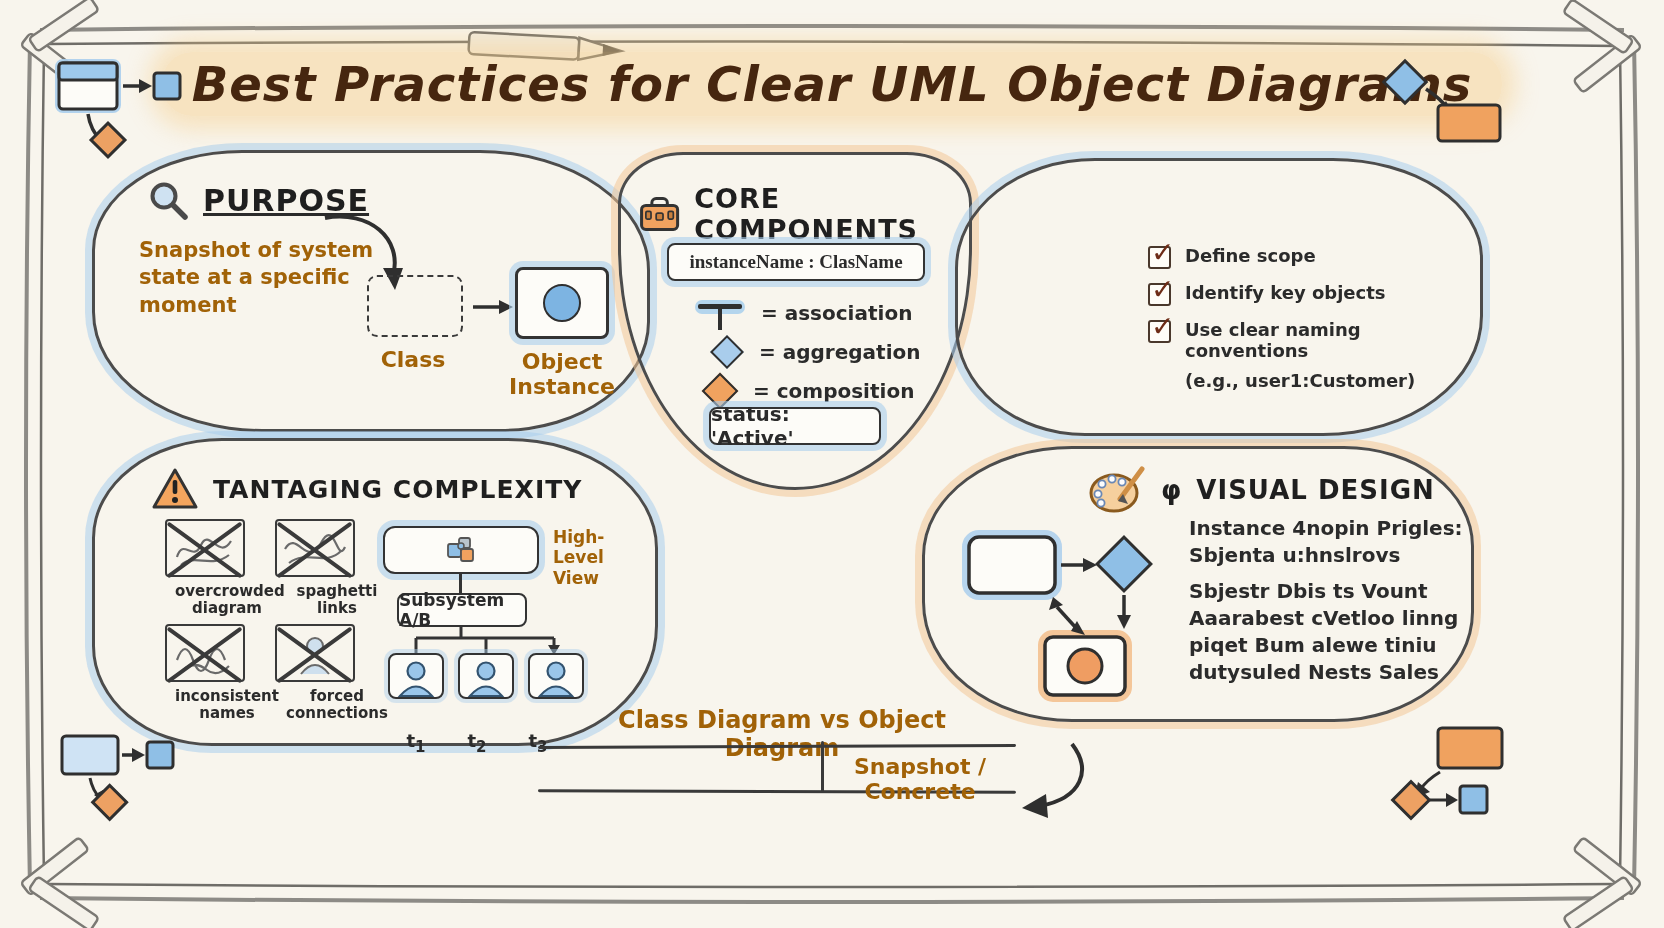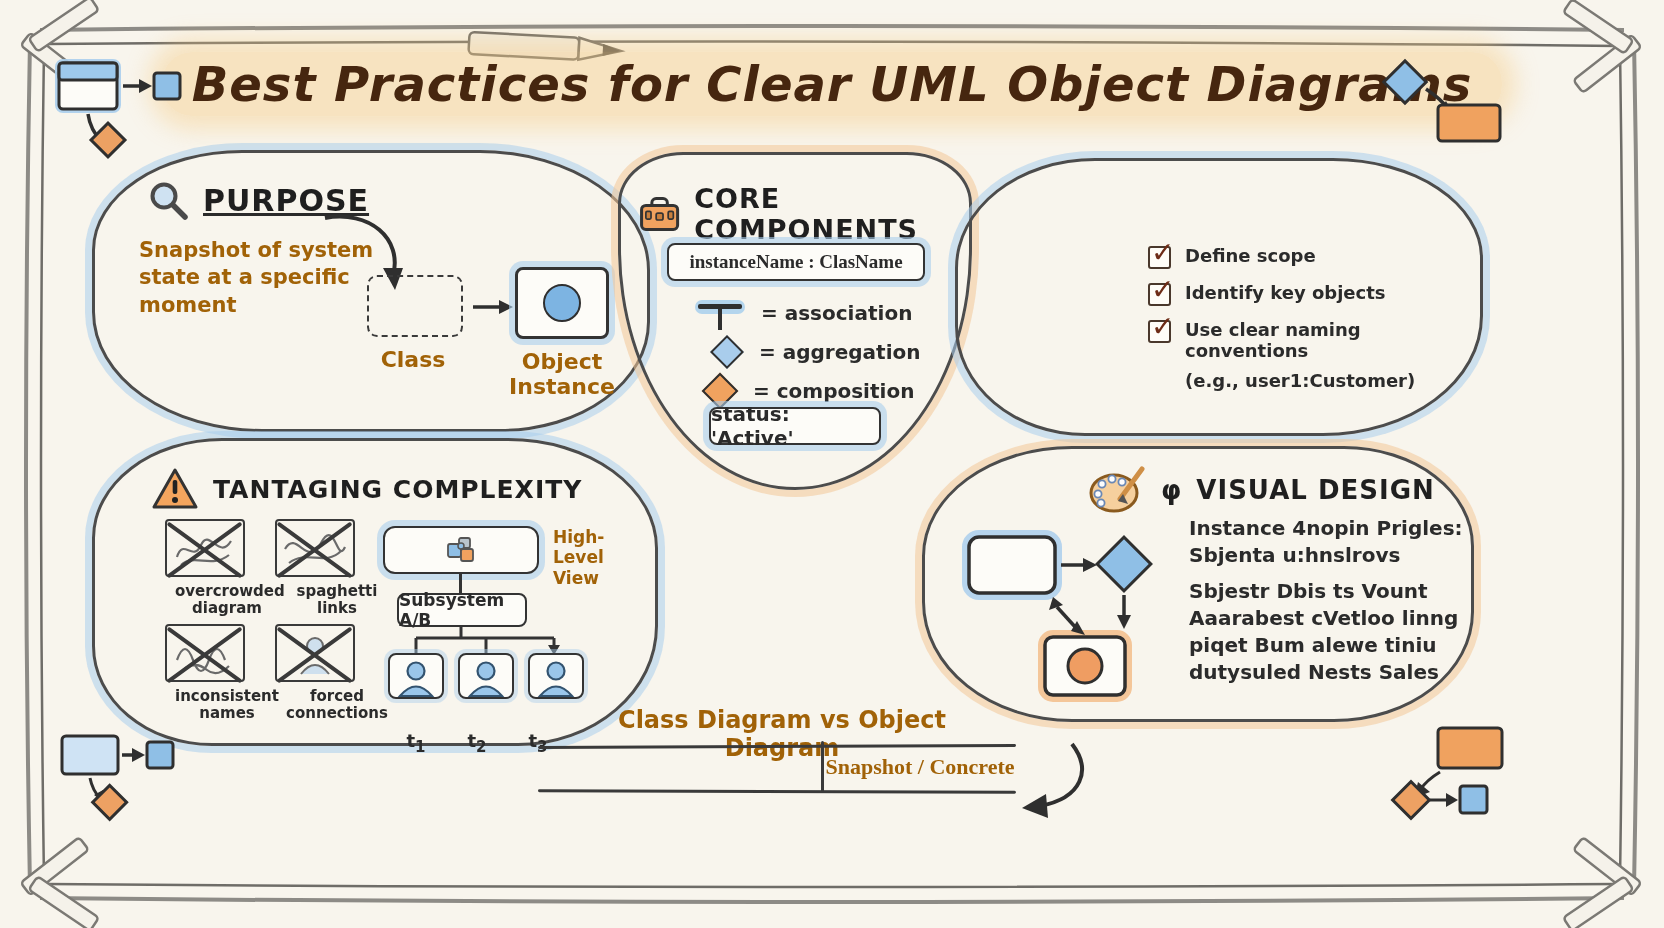--- a/index.html
+++ b/index.html
@@ -380,21 +380,21 @@
       <div class="visual-line">dutysuled Nests Sales</div>
     </div>
   </div>
 
   <div class="abs handtext" style="left:572px;top:706px;width:420px;text-align:center;font-size:24px;z-index:3;">Class Diagram vs Object Diagram</div>
 
   <div class="cmp-line" style="left:538px;top:745px;width:478px;height:3px;transform:rotate(-0.25deg);"></div>
   <div class="cmp-line" style="left:821px;top:741px;width:3px;height:52px;"></div>
   <div class="cmp-line" style="left:538px;top:790px;width:478px;height:3px;transform:rotate(0.2deg);"></div>
 
-  <div class="abs handtext" style="left:798px;top:754px;width:244px;text-align:center;font-size:22px;z-index:3;font-family:Liberation Serif, serif;">Snapshot / Concrete</div>
+  <div class="abs handtext" style="left:798px;top:754px;width:244px;text-align:center;font-size:22px;z-index:3;">Snapshot / Concrete</div>
 
 
   <svg class="abs" style="left:1012px;top:740px;z-index:3;" width="84" height="84" viewBox="0 0 84 84">
     <path d="M60,4 C80,30 70,58 28,66" fill="none" stroke="#2f2f2f" stroke-width="4"></path>
     <polygon points="34,54 10,68 36,78" fill="#2f2f2f"></polygon>
   </svg>
 
 </div>
 
 </body></html>

